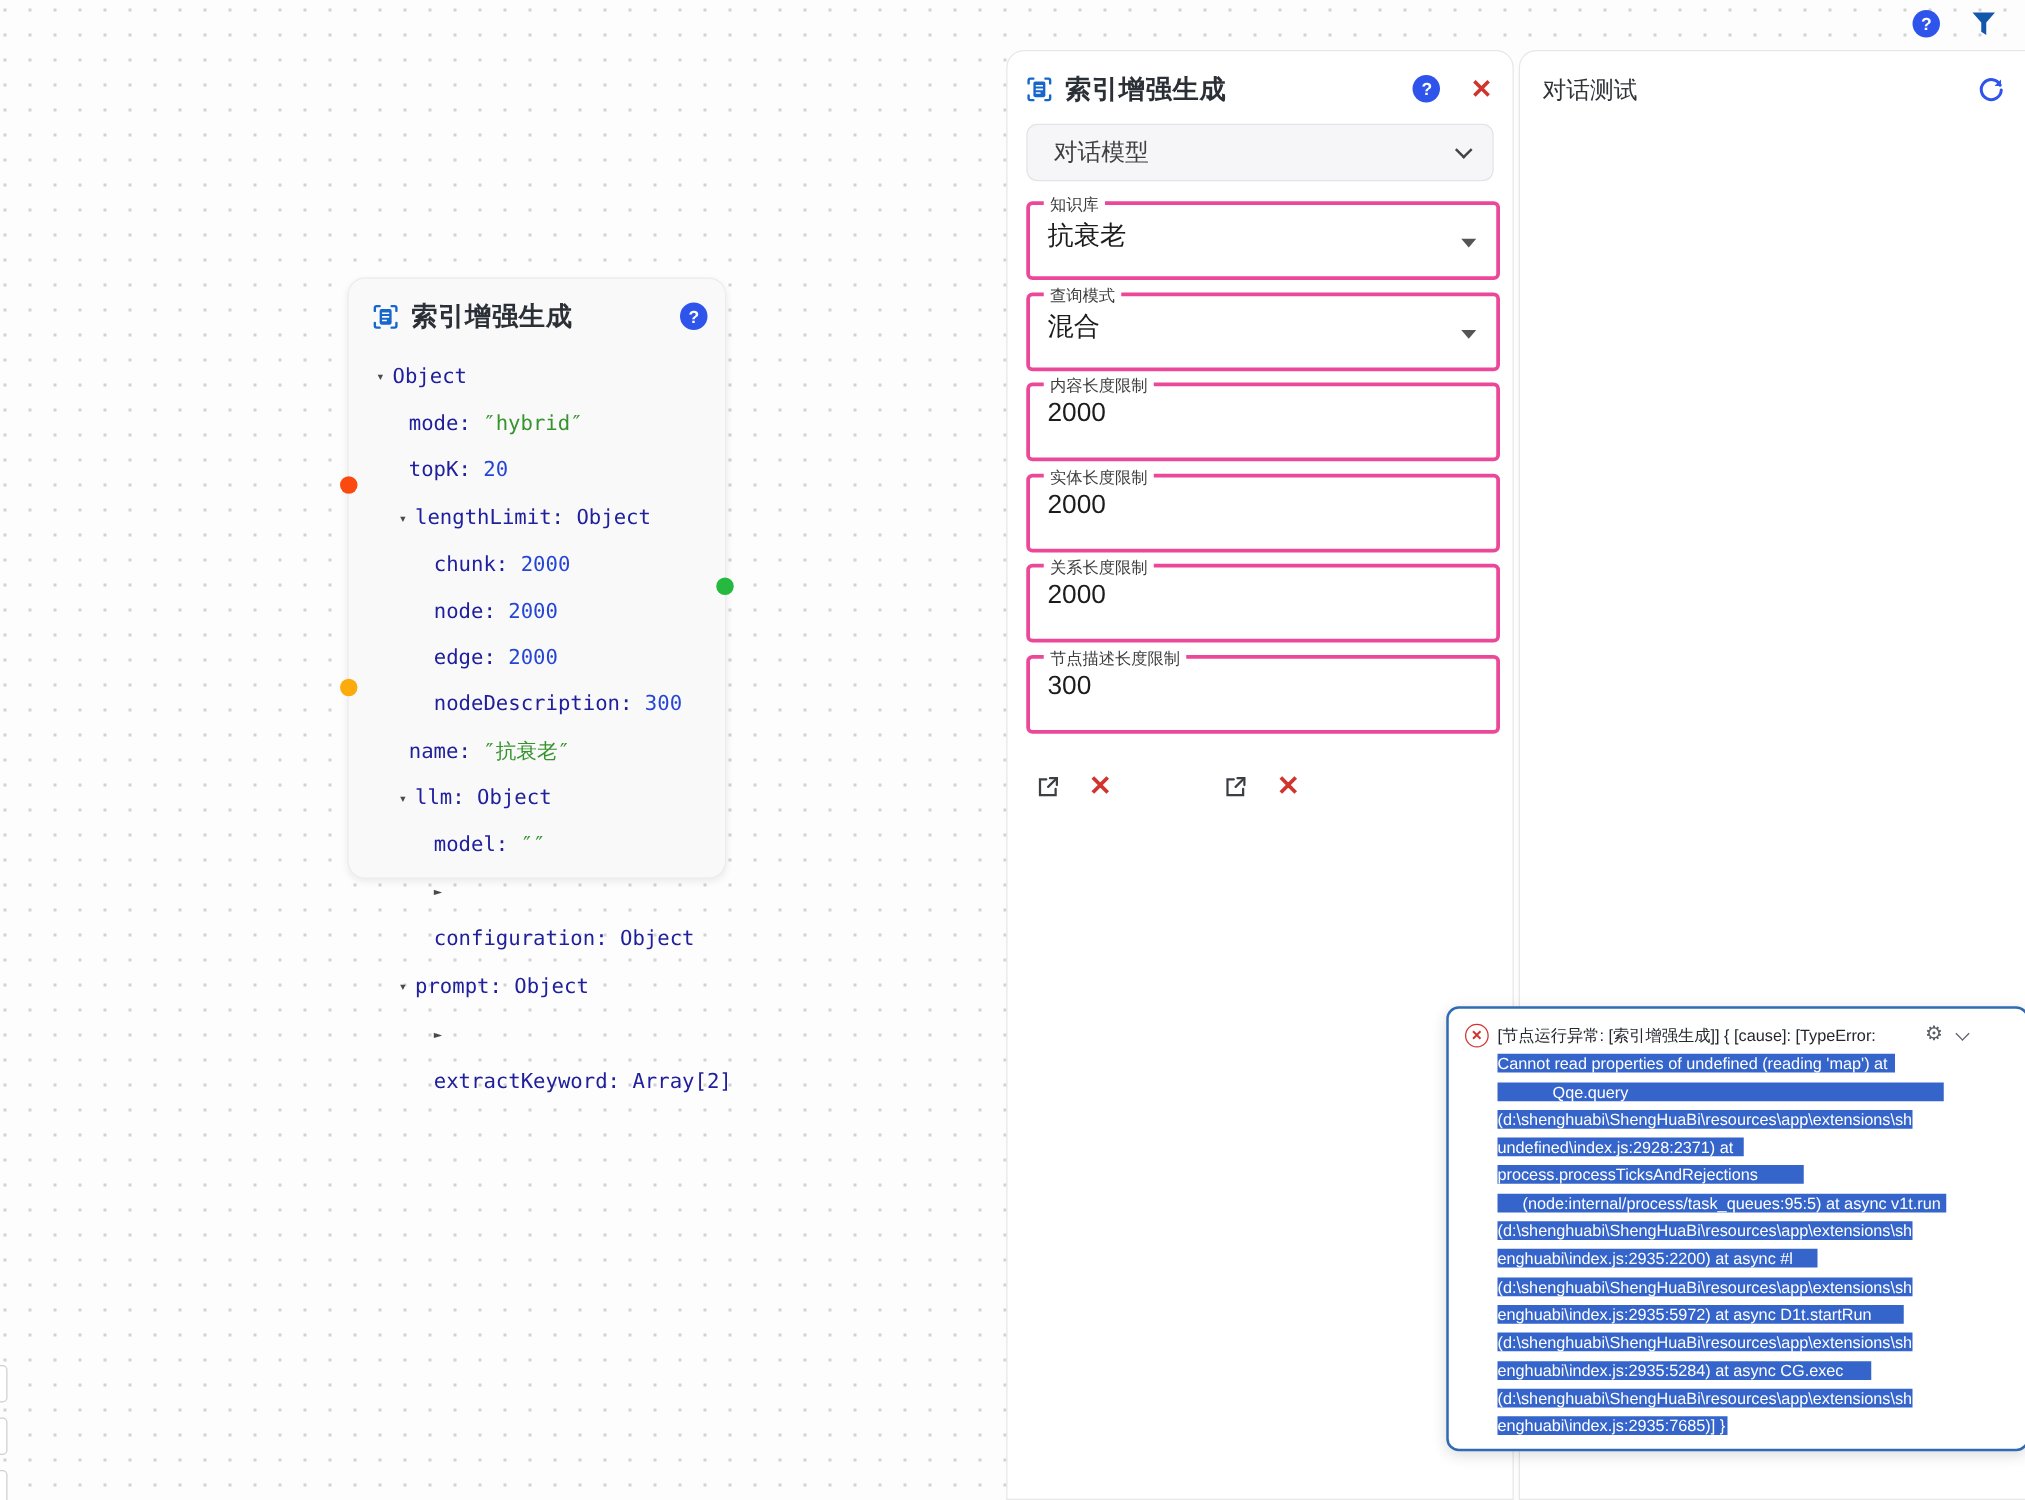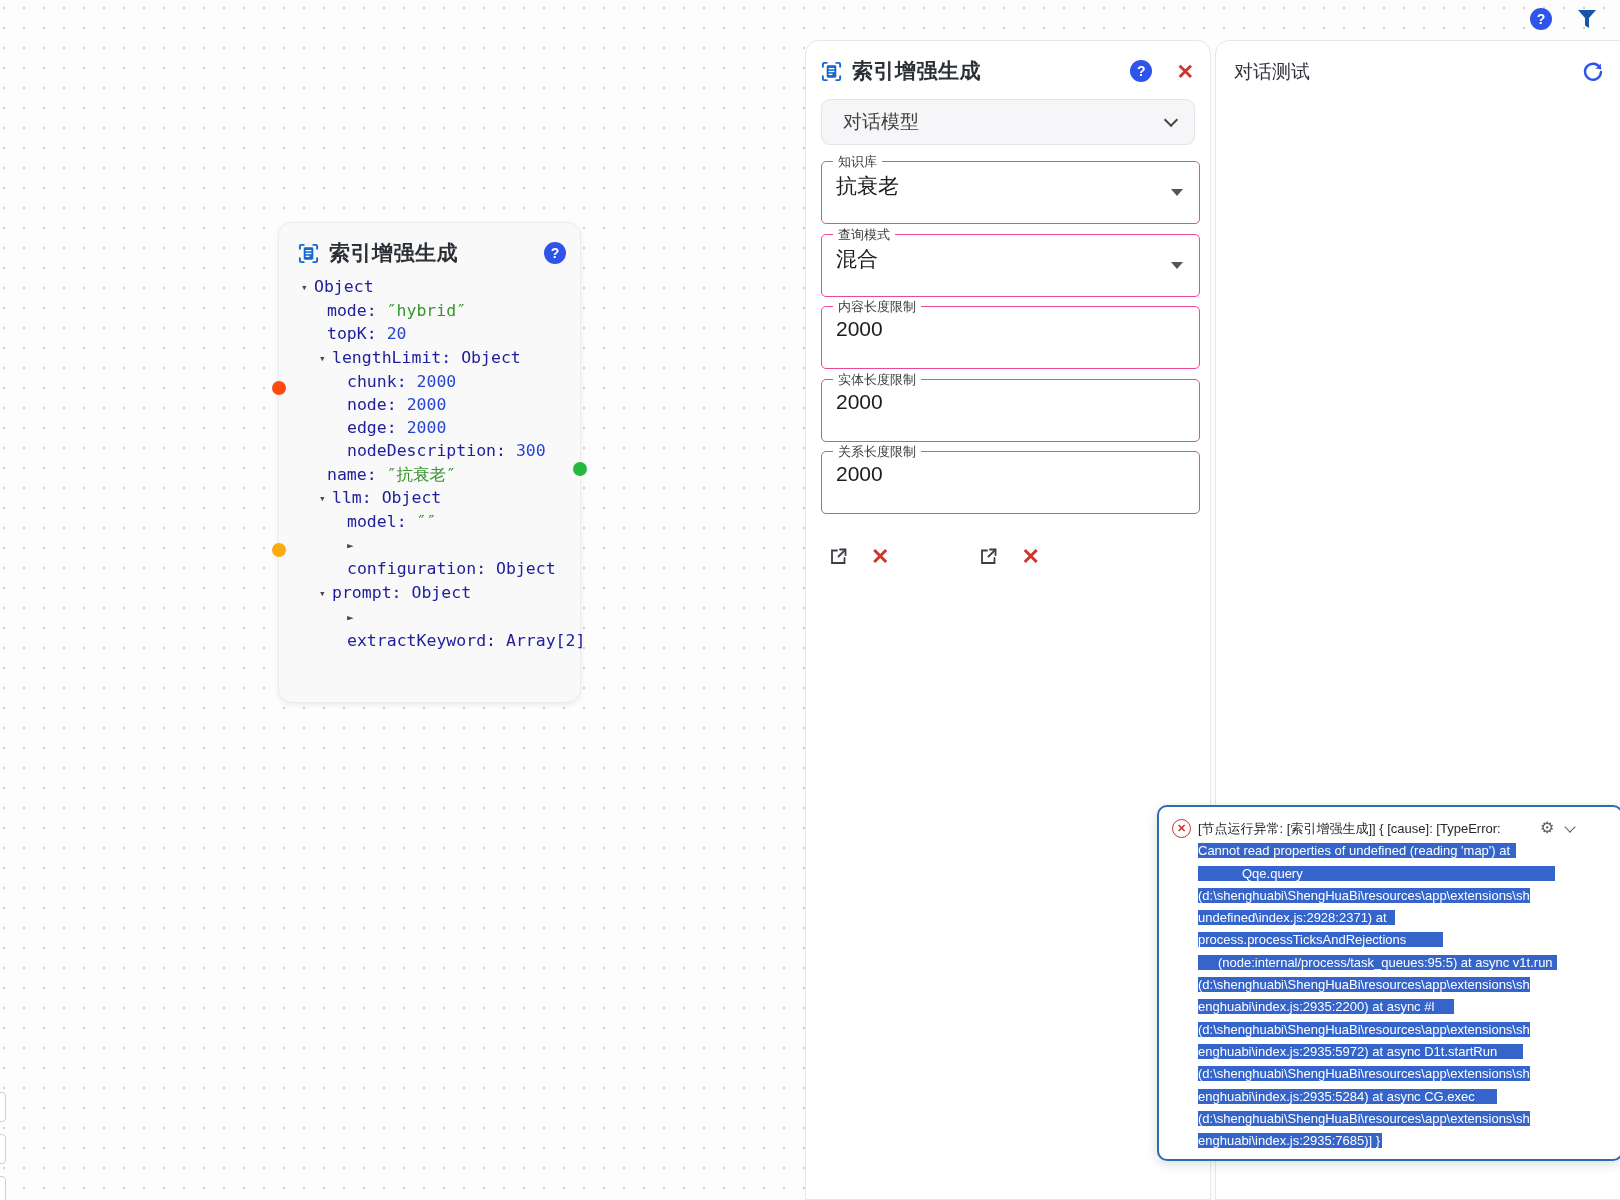--- a/index.html
+++ b/index.html
@@ -20,21 +20,21 @@
     box-shadow:0 2px 6px rgba(0,0,0,.07);
   }
   .node-head { display:flex; align-items:center; padding:16px 14px 4px 18px; }
   .node-title { font-size:21px; font-weight:bold; color:#2b2f36; margin-left:9px; flex:1; letter-spacing:.5px;}
   .help-circle {
     width:22px; height:22px; border-radius:50%; background:#2f54eb; color:#fff;
     font-size:14px; font-weight:bold; display:flex; align-items:center; justify-content:center;
     cursor:pointer; flex:none;
   }
   .tree { font-family:"DejaVu Sans Mono", monospace; font-size:16.5px; line-height:23.2px; padding-top:4px; }
-  .trow { white-space:nowrap; }
+  .trow { white-space:nowrap;margin-top:14px; }
   .lv0 { padding-left:22px; }
   .lv1 { padding-left:48px; }
   .lv1m{ padding-left:40px; }
   .lv2 { padding-left:68px; }
   .tmark { color:#4a4a4a; font-size:11px; display:inline-block; width:13px; vertical-align:1px;}
   .tkey { color:#20209d; }
   .tcolon { color:#20209d; }
   .tval.num { color:#2545d5; }
   .tval.str { color:#35952c; }
   .tval.obj { color:#20209d; }
@@ -61,21 +61,21 @@
     margin:4px 15px 10px 15px; height:46px; background:#f6f6f8;
     border:1px solid #e4e4e8; border-radius:9px;
     display:flex; align-items:center; padding:0 18px 0 21px; cursor:pointer;
   }
   .model-select .msel-label { font-size:19px; color:#404040; flex:1; }
   .chev { width:10px; height:10px; border-right:2px solid #444; border-bottom:2px solid #444;
           transform:rotate(45deg); margin-top:-5px; }
 
   .fields { padding:6px 12px 0 15px; }
   .field {
-    position:relative; width:379px; height:63px; border:1px solid #ec4899;
+    position:relative; width:379px; height:63px; border:3px solid #ec4899;
     border-radius:5px; margin-bottom:9.5px; background:#fff; cursor:text;
   }
   .flabel {
     position:absolute; top:-9px; left:11px; background:#fff; padding:0 5px;
     font-size:13px; color:#3c3c3c;
   }
   .fvalue { position:absolute; left:14px; top:10px; font-size:21px; color:#1c1c1c; }
   .fcaret {
     position:absolute; right:16px; top:27px; width:0; height:0;
     border-left:6px solid transparent; border-right:6px solid transparent;
@@ -263,20 +263,25 @@
     <span class="fvalue">2000</span>
 
   </div>
 
   <div class="field" data-dropdown="false">
     <span class="flabel">关系长度限制</span>
     <span class="fvalue">2000</span>
 
   </div>
 
+  <div class="field" data-dropdown="false">
+    <span class="flabel">节点描述长度限制</span>
+    <span class="fvalue">300</span>
+
+  </div>
 </div>
 
   <div class="action-row">
     <span class="icon-btn">
       <svg width="21" height="21" viewBox="0 0 21 21" stroke="#3a3f45" stroke-width="1.8" fill="none" stroke-linecap="round">
         <path d="M9,4.5 H4 V17 H16.5 V12"></path>
           <path d="M12,3.5 h5.5 v5.5"></path>
           <path d="M17.2,3.8 L10.5,10.5"></path>
       </svg>
     </span>

